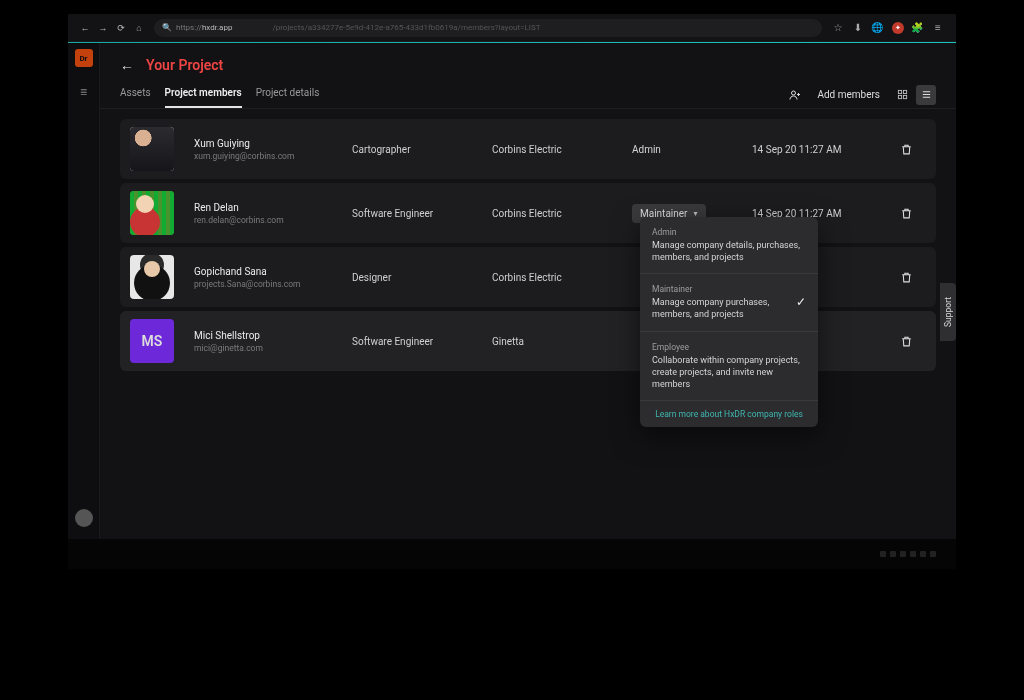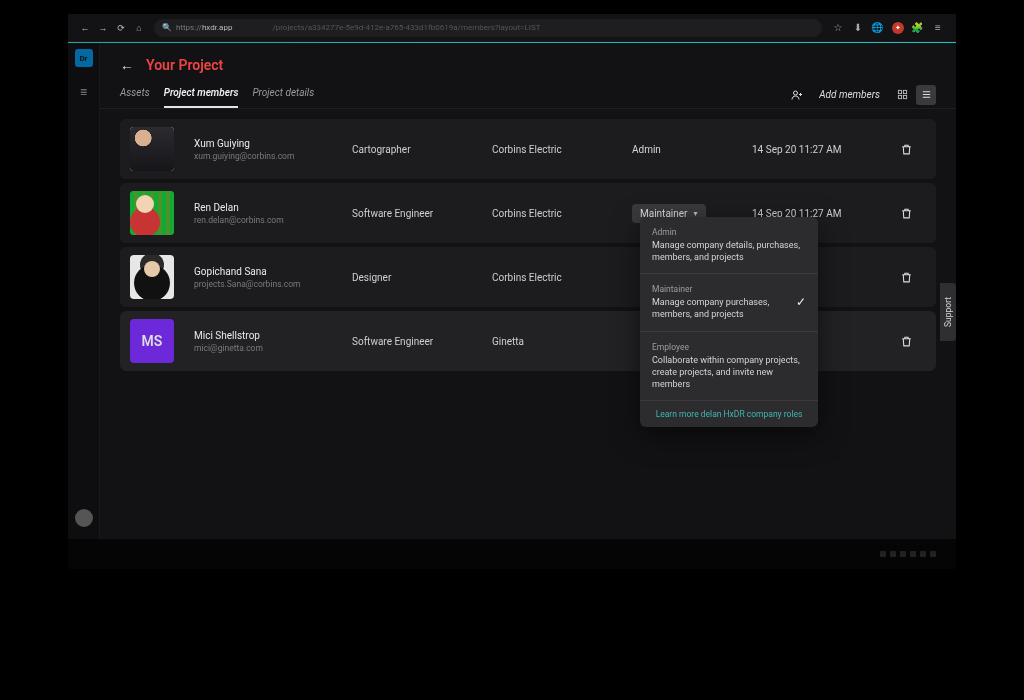--- a/index.html
+++ b/index.html
@@ -12,33 +12,33 @@
   .browser-bar .nav-arrows { display: flex; gap: 8px; color: #bbb; }
   .browser-bar .nav-arrows span { cursor: pointer; width: 10px; text-align: center; }
   .url-bar { flex: 1; background: #1e1e20; border-radius: 12px; height: 18px; display: flex; align-items: center; padding: 0 8px; color: #777; font-size: 8px; gap: 4px; }
   .url-bar .url-path { color: #555; margin-left: 40px; }
   .browser-right { display: flex; gap: 8px; align-items: center; }
   .browser-right .ico { width: 12px; height: 12px; display: flex; align-items: center; justify-content: center; font-size: 10px; color: #aaa; }
   .accent-line { height: 1px; background: linear-gradient(90deg,#18a9a3,#19c5bf); }
 
   .app { flex: 1; display: flex; min-height: 0; }
   .left-rail { width: 32px; background: #0e0e10; display: flex; flex-direction: column; align-items: center; padding: 6px 0; gap: 10px; border-right: 1px solid #1a1a1c; }
-  .left-rail .logo { width: 18px; height: 18px; background: #0369a1; color: #111; font-size: 8px; font-weight: 700; border-radius: 3px; display: flex; align-items: center; justify-content: center; }
+  .left-rail .logo { width: 18px; height: 18px; background: #c2410c; color: #111; font-size: 8px; font-weight: 700; border-radius: 3px; display: flex; align-items: center; justify-content: center; }
   .left-rail .menu-ico { color: #888; font-size: 12px; margin-top: 8px; }
   .left-rail .avatar-bottom { margin-top: auto; width: 18px; height: 18px; border-radius: 50%; background: #555; margin-bottom: 6px; }
 
   .main { flex: 1; display: flex; flex-direction: column; min-width: 0; position: relative; }
 
   .header { display: flex; align-items: center; padding: 14px 20px 8px; gap: 12px; }
   .header .back { color: #e4e4e4; font-size: 14px; cursor: pointer; }
   .header .title { color: #ef4444; font-size: 14px; font-weight: 600; flex: 1; }
   .header .search { width: 230px; height: 26px; background: #1a1a1c; border-radius: 4px; display: flex; align-items: center; padding: 0 8px; color: #7a7a7a; font-size: 10px; justify-content: space-between; }
   .header .search .mag { color: #bbb; font-size: 12px; }
 
-  .tabs-row { display: flex; align-items: center; padding: 0 20px; border-bottom: 1px solid #1f1f22; font-style: italic; }
+  .tabs-row { display: flex; align-items: center; padding: 0 20px; border-bottom: 1px solid #1f1f22; }
   .tabs { display: flex; gap: 14px; font-size: 10px; color: #999; }
   .tabs .tab { padding: 6px 0 8px; cursor: pointer; }
   .tabs .tab.active { color: #eee; border-bottom: 2px solid #e4e4e4; font-weight: 600; }
   .tabs-right { margin-left: auto; display: flex; align-items: center; gap: 12px; color: #ccc; font-size: 10px; }
   .tabs-right .add-members { display: flex; align-items: center; gap: 16px; cursor: pointer; color: #ddd; }
   .view-toggle { display: flex; gap: 4px; }
   .view-toggle .vbtn { width: 20px; height: 20px; display: flex; align-items: center; justify-content: center; border-radius: 3px; cursor: pointer; color: #bbb; font-size: 11px; }
   .view-toggle .vbtn.active { background: #3a3a3d; color: #eee; }
 
   .rows { padding: 10px 20px 20px; display: flex; flex-direction: column; gap: 4px; }
@@ -258,21 +258,21 @@
               <div class="d">Manage company purchases, members, and projects</div>
             </div>
             <div class="check">✓</div>
           </div>
           <div class="opt">
             <div class="txt">
               <div class="t">Employee</div>
               <div class="d">Collaborate within company projects, create projects, and invite new members</div>
             </div>
           </div>
-          <div class="learn">Learn more delan HxDR company roles</div>
+          <div class="learn">Learn more about HxDR company roles</div>
         </div>
 
         <div class="support-tab">Support</div>
 
       </div>
     </div>
   </div>
 
   <div class="bezel">
     <div class="dots">

